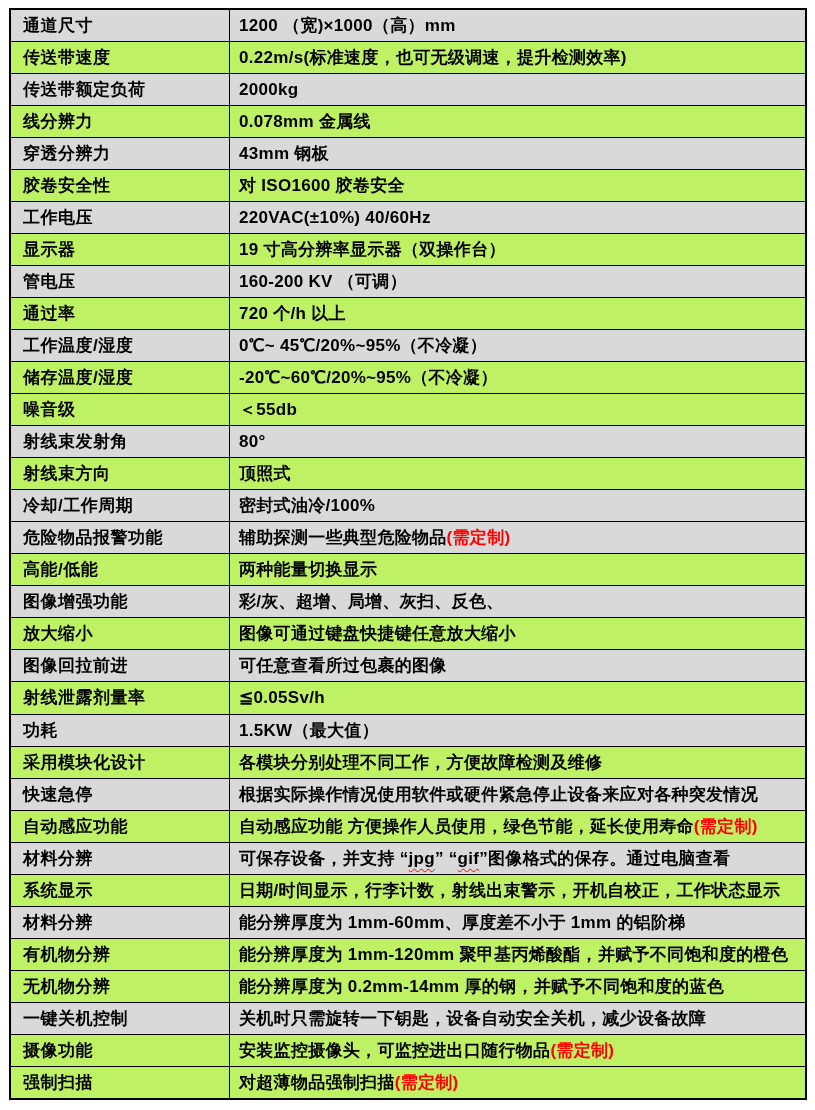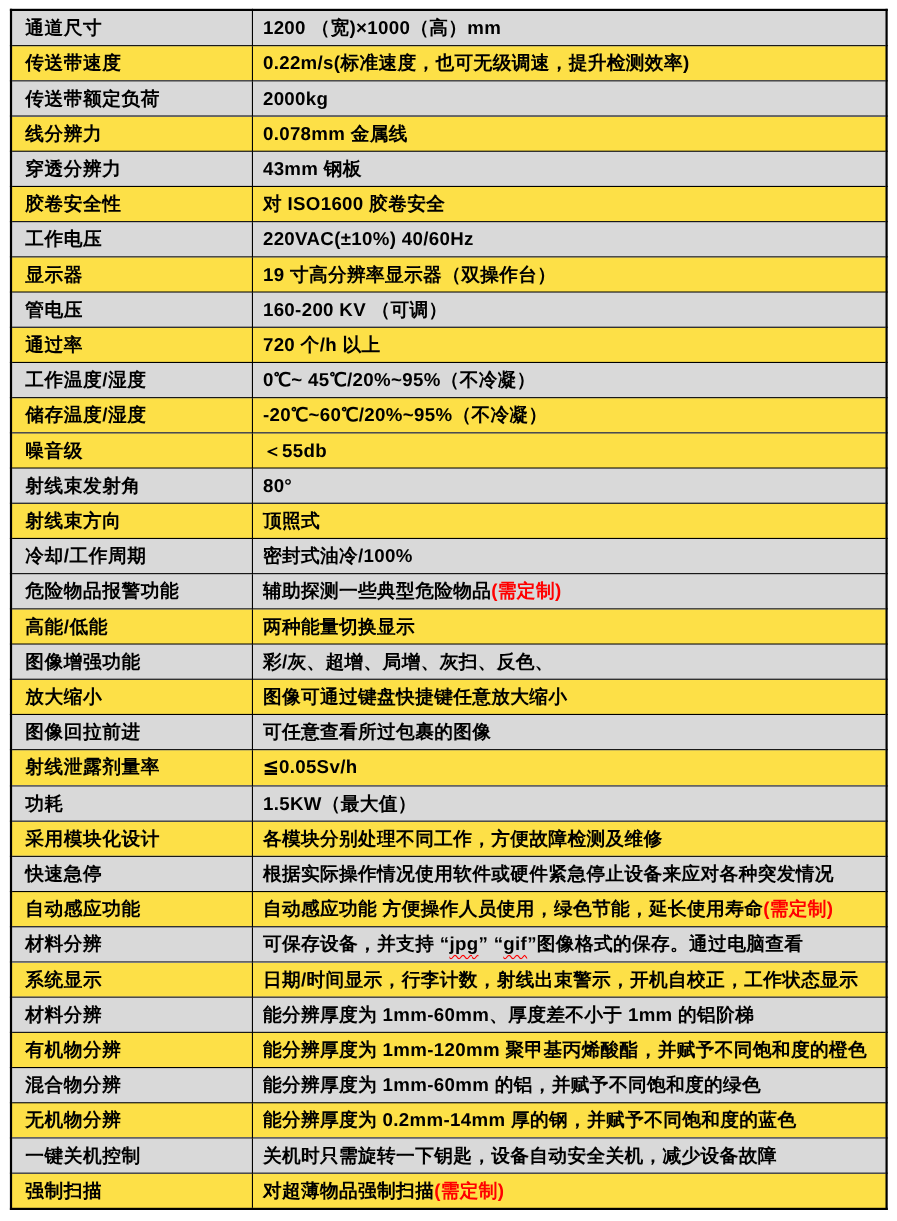--- a/index.html
+++ b/index.html
@@ -35,21 +35,21 @@
     letter-spacing: 0.5px;
     padding: 0 4px 0 12px;
     margin-top: 37px;
   }
   td.value-cell {
     font-size: 17px;
     letter-spacing: 0.3px;
     padding: 0 4px 0 9px;
   }
   tr.shaded td { background: #d9d9d9; }
-  tr.plain td  { background: #fde047; }
+  tr.plain td  { background: #bef264; }
   .red-note { color: #ff0000; }
   .spellcheck {
     text-decoration: underline;
     text-decoration-style: wavy;
     text-decoration-color: #ff0000;
     text-decoration-thickness: 1px;
     text-underline-offset: 4px;
   }
 </style>
 </head>
@@ -171,31 +171,31 @@
           <td class="value-cell"><span>日期/时间显示，行李计数，射线出束警示，开机自校正，工作状态显示</span></td>
         </tr>
         <tr class="shaded">
           <td class="label-cell">材料分辨</td>
           <td class="value-cell"><span>能分辨厚度为 1mm-60mm、厚度差不小于 1mm 的铝阶梯</span></td>
         </tr>
         <tr class="plain">
           <td class="label-cell">有机物分辨</td>
           <td class="value-cell"><span>能分辨厚度为 1mm-120mm 聚甲基丙烯酸酯，并赋予不同饱和度的橙色</span></td>
         </tr>
-        <tr class="shaded">
-          <td class="label-cell">混合物分辨</td>
-          <td class="value-cell"><span>能分辨厚度为 1mm-60mm 的铝，并赋予不同饱和度的绿色</span></td>
-        </tr>
         <tr class="plain">
           <td class="label-cell">无机物分辨</td>
           <td class="value-cell"><span>能分辨厚度为 0.2mm-14mm 厚的钢，并赋予不同饱和度的蓝色</span></td>
         </tr>
         <tr class="shaded">
           <td class="label-cell">一键关机控制</td>
           <td class="value-cell"><span>关机时只需旋转一下钥匙，设备自动安全关机，减少设备故障</span></td>
+        </tr>
+        <tr class="plain">
+          <td class="label-cell">摄像功能</td>
+          <td class="value-cell"><span>安装监控摄像头，可监控进出口随行物品</span><span class="red-note">(需定制)</span></td>
         </tr>
         <tr class="plain">
           <td class="label-cell">强制扫描</td>
           <td class="value-cell"><span>对超薄物品强制扫描</span><span class="red-note">(需定制)</span></td>
         </tr>
       </tbody>
   </table>
 </div>
 
 </body></html>

